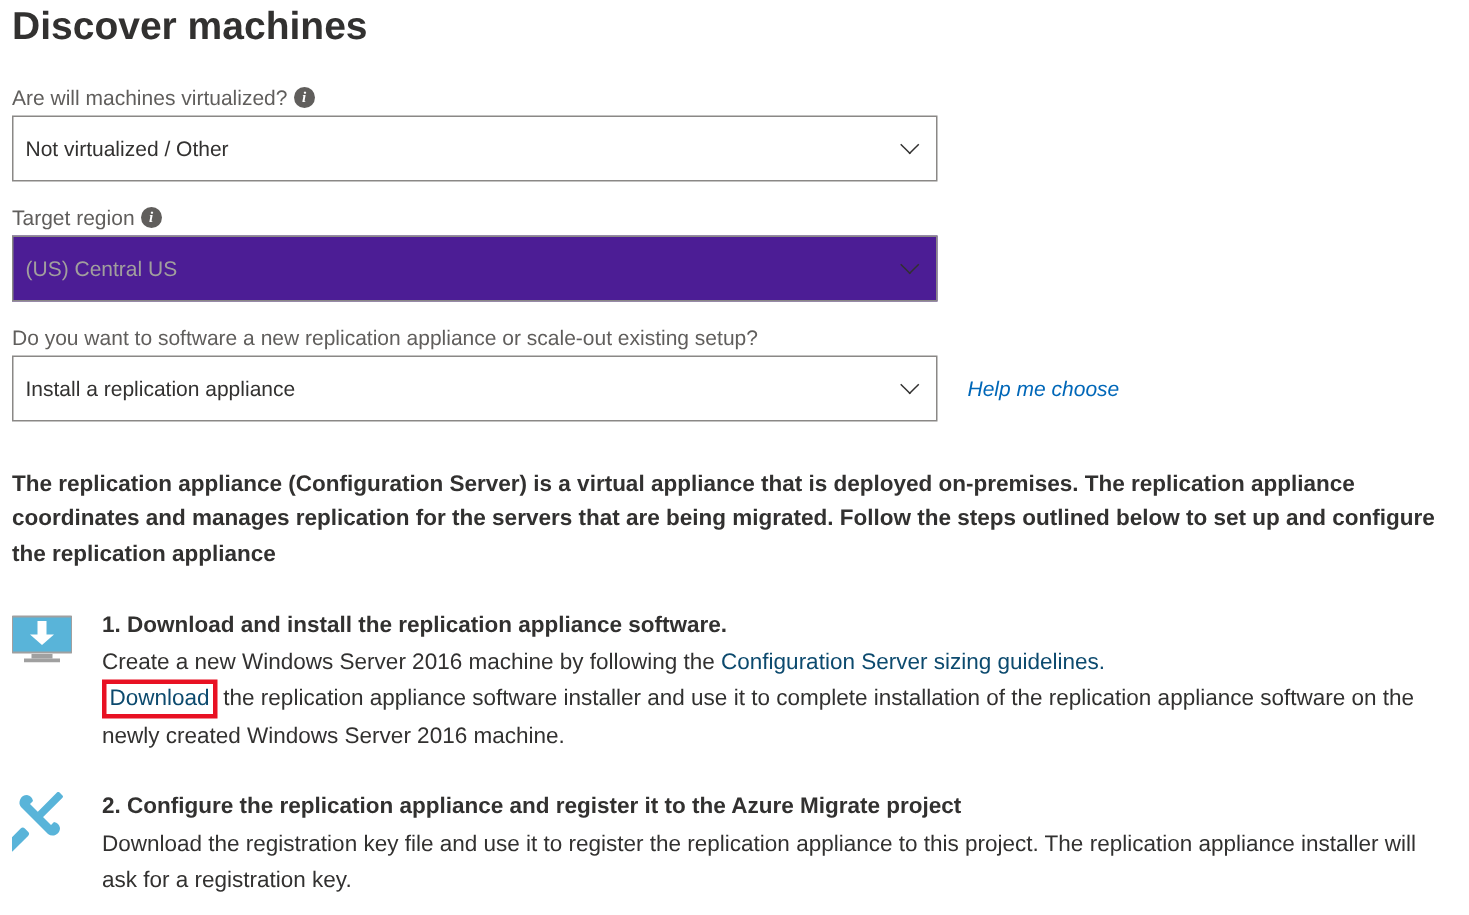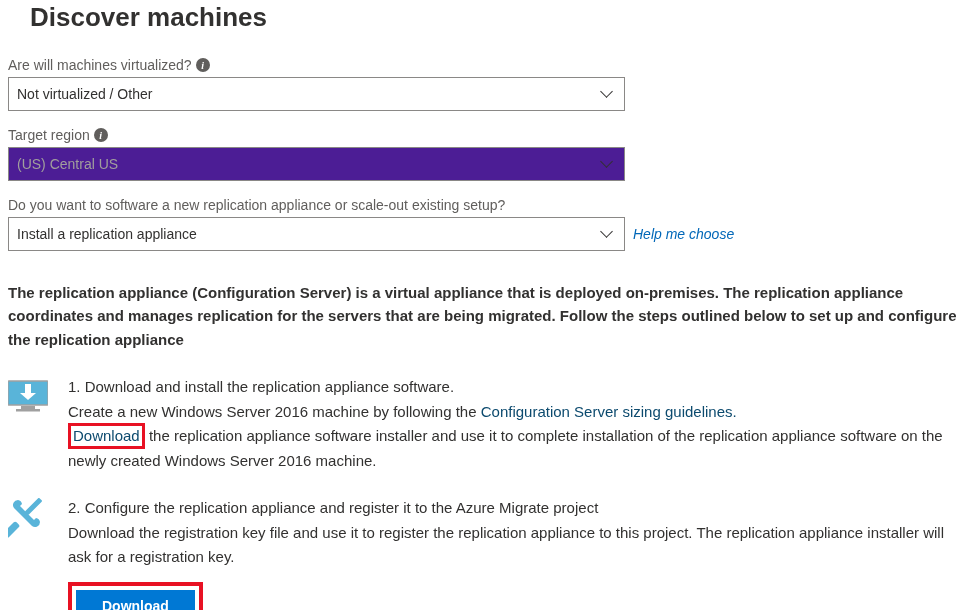--- a/index.html
+++ b/index.html
@@ -10,21 +10,20 @@
       background: #ffffff;
       width: 979px;
       padding: 0 8px 20px 8px;
     }
     .page-title {
       font-size: 26px;
       font-weight: 600;
       color: #323130;
       margin-bottom: 24px;
       padding-top: 2px;
-      margin-left: 22px;
     }
     .field-group { margin-bottom: 16px; }
     .field-label {
       font-size: 14px;
       color: #605e5c;
       margin-bottom: 4px;
       display: flex;
       align-items: center;
       gap: 4px;
     }
@@ -37,21 +36,21 @@
       border-radius: 50%;
       background: #605e5c;
       color: #fff;
       font-size: 10px;
       font-weight: bold;
       font-style: italic;
       font-family: Georgia, serif;
     }
     .select-box {
       width: 617px;
-      height: 34px;
+      height: 44px;
       border: 1px solid #8a8886;
       padding: 4px 28px 4px 8px;
       font-size: 14px;
       background: #fff;
       position: relative;
       display: flex;
       align-items: center;
       cursor: pointer;
     }
     .select-box.disabled {
@@ -75,21 +74,21 @@
       height: 8px;
       border-right: 1.5px solid #323130;
       border-bottom: 1.5px solid #323130;
       transform: rotate(45deg);
       position: relative;
       top: -1px;
     }
     .install-row {
       display: flex;
       align-items: center;
-      gap: 8px;
+      gap: 20px;
     }
     .link {
       color: #0067b8;
       text-decoration: none;
       cursor: pointer;
       font-size: 14px;
       font-style: italic;
     }
     .intro-text {
       font-size: 15px;
@@ -105,21 +104,21 @@
       gap: 20px;
       margin-bottom: 24px;
       align-items: flex-start;
     }
     .step-icon {
       width: 40px;
       flex-shrink: 0;
       padding-top: 2px;
     }
     .step-content { flex: 1; line-height: 1.55; font-size: 15px; }
-    .step-heading { font-weight: 400; margin-bottom: 2px; font-size: 15px; }
+    .step-heading { font-weight: 700; margin-bottom: 2px; font-size: 15px; }
     .step-body { color: #323130; }
     .inline-link {
       color: #0c4a6e;
       cursor: pointer;
     }
     .red-box {
       border: 3px solid #e81123;
       display: inline-block;
       padding: 0 2px;
       line-height: 1.3;

